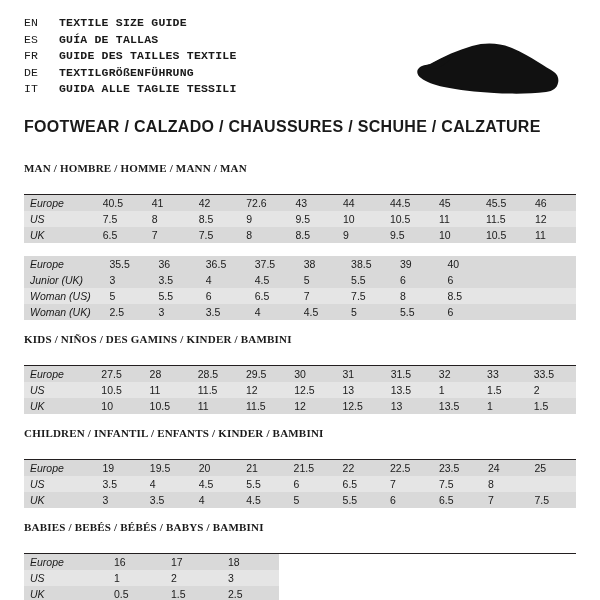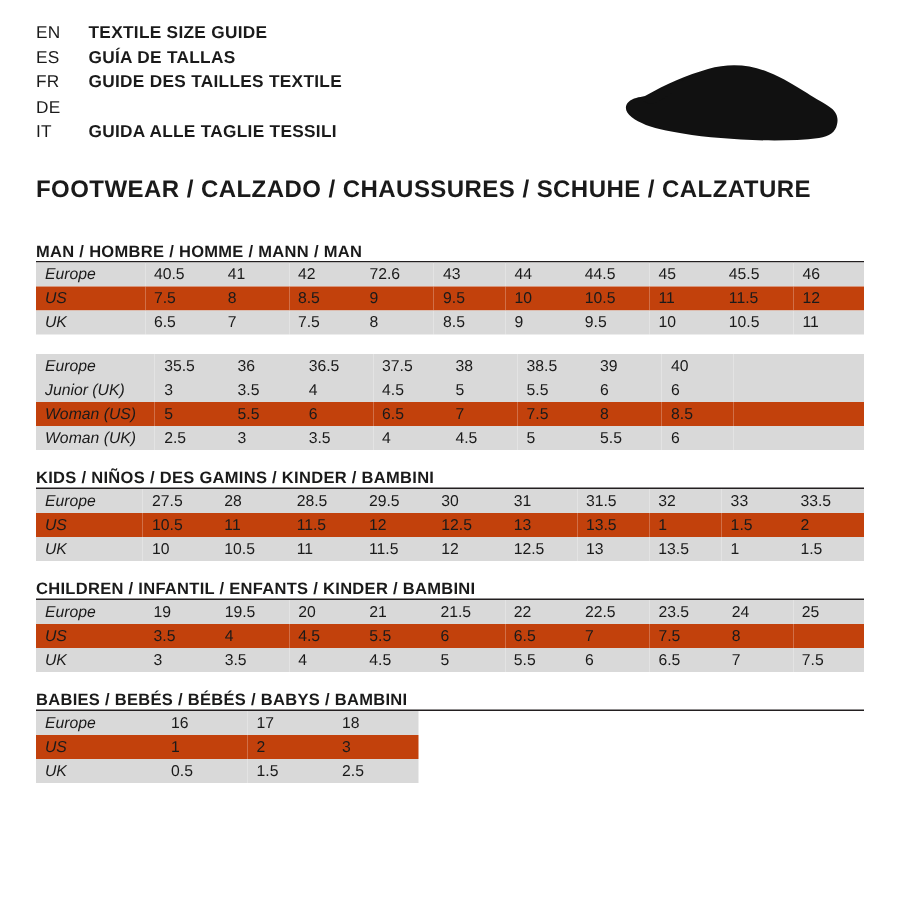--- a/index.html
+++ b/index.html
@@ -19,20 +19,21 @@
     width: 600px;
     height: 600px;
     box-sizing: border-box;
     padding: 16px 24px 0 24px;
   }
 
   
   .header {
     position: relative;
     height: 92px;
+    font-family: Liberation Mono, monospace;
   }
   .lang-rows {
     position: absolute;
     top: 0;
     left: 0;
   }
   .lang-row {
     display: flex;
     align-items: baseline;
     height: 16.5px;
@@ -69,41 +70,42 @@
   .sections {
     margin-top: 26px;
   }
   .section {
     margin-bottom: 13px;
   }
   .section-title {
     font-size: 11px;
     font-weight: bold;
     letter-spacing: 0.2px;
-    padding-bottom: 0;
+    padding-bottom: 20px;
     border-bottom: 1px solid #231f20;
     margin-bottom: 0;
+    font-family: Liberation Serif, serif;
   }
   table.size-table {
     border-collapse: collapse;
     table-layout: fixed;
     font-size: 10.5px;
   }
   table.size-table td {
     height: 16px;
     padding: 0 0 0 6px;
     vertical-align: middle;
     white-space: nowrap;
     color: #1a1a1a;
   }
   tr.shaded td {
     background: #d9d9d9;
   }
   tr.plain td {
-    background: #c2410c;
+    background: #e5e5e5;
   }
   td.rowlabel {
     width: 78px;
     padding-left: 2px;
     font-style: italic;
   }
   td.cell {
     width: 51px;
     text-align: left;
   }
@@ -122,20 +124,21 @@
       <div class="lang-row">
         <span class="lang-code">ES</span>
         <span class="lang-title">GUÍA DE TALLAS</span>
       </div>
       <div class="lang-row">
         <span class="lang-code">FR</span>
         <span class="lang-title">GUIDE DES TAILLES TEXTILE</span>
       </div>
       <div class="lang-row">
         <span class="lang-code">DE</span>
+        <span class="lang-title">TEXTILGRÖßENFÜHRUNG</span>
       </div>
       <div class="lang-row">
         <span class="lang-code">IT</span>
         <span class="lang-title">GUIDA ALLE TAGLIE TESSILI</span>
       </div>
     </div>
 
     <div class="shoe-wrap">
       <svg viewBox="0 0 190 80" width="190" height="80" aria-hidden="true">
         <path fill="#111111" d="M58 38 C72 30 86 24 100 20 C114 16 128 17 140 22 C150 26 158 31 166 36 C172 40 178 43 182 46 C186 49 187 53 186 57 C185 62 181 65 174 66 C158 68 140 68 122 67 C104 66 86 64 72 61 C62 59 54 56 49 52 C45 49 44 45 47 42 C50 39 54 39 58 38 Z"></path>

